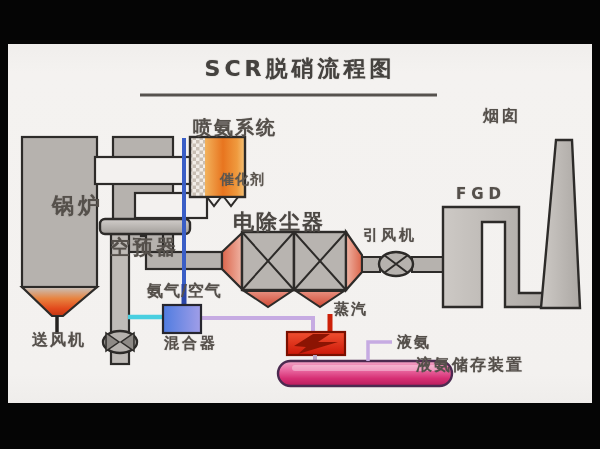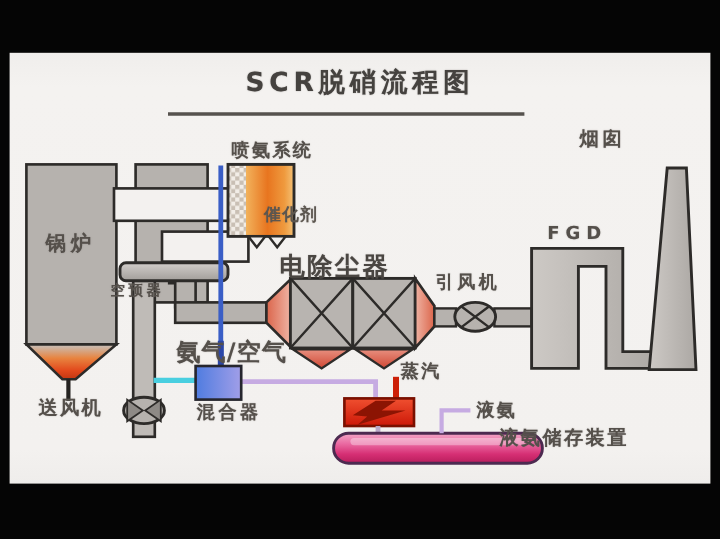--- a/index.html
+++ b/index.html
@@ -139,27 +139,27 @@
     <path d="M313,334 L294,346 L306,347 L298,354 L338,342 L318,342 L330,334 Z" fill="#8c1403"></path>
     <line x1="315" y1="355" x2="315" y2="362" stroke="#b9a8c8" stroke-width="4"></line>
 
     <rect x="278" y="361" width="174" height="25" rx="12.5" fill="url(#tankGrad)" stroke="#4c2a50" stroke-width="2.4"></rect>
     <rect x="292" y="365" width="146" height="6" rx="3" fill="rgba(255,255,255,0.35)"></rect>
     <polyline points="368,361 368,342 392,342" fill="none" stroke="#c6abe2" stroke-width="3.5"></polyline>
   </svg>
 
   <div class="title">SCR脱硝流程图</div>
 
-  <div class="lbl" style="left:38px;top:194px;font-size:17px;letter-spacing:4px">锅炉</div>
-  <div class="lbl" style="left:92px;top:236px;font-size:12px;letter-spacing:3px">空预器</div>
+  <div class="lbl" style="left:52px;top:194px;font-size:22px;letter-spacing:4px">锅炉</div>
+  <div class="lbl" style="left:110px;top:236px;font-size:20px;letter-spacing:3px">空预器</div>
   <div class="lbl" style="left:32px;top:331px;font-size:16px;letter-spacing:2px">送风机</div>
-  <div class="lbl" style="left:193px;top:117px;font-size:15px;letter-spacing:2px">喷氨系统</div>
+  <div class="lbl" style="left:193px;top:117px;font-size:19px;letter-spacing:2px">喷氨系统</div>
   <div class="lbl" style="left:220px;top:172px;font-size:14px;letter-spacing:1px;color:#5c564f">催化剂</div>
   <div class="lbl" style="left:233px;top:211px;font-size:21px;letter-spacing:2px;color:#4a4642">电除尘器</div>
   <div class="lbl" style="left:363px;top:227px;font-size:15px;letter-spacing:3px">引风机</div>
   <div class="lbl" style="left:456px;top:186px;font-size:15px;letter-spacing:5px">FGD</div>
   <div class="lbl" style="left:483px;top:107px;font-size:16px;letter-spacing:3px">烟囱</div>
-  <div class="lbl" style="left:147px;top:282px;font-size:20px;letter-spacing:1px">氨气/空气</div>
+  <div class="lbl" style="left:147px;top:282px;font-size:16px;letter-spacing:1px">氨气/空气</div>
   <div class="lbl" style="left:164px;top:335px;font-size:15px;letter-spacing:3px">混合器</div>
   <div class="lbl" style="left:334px;top:301px;font-size:15px;letter-spacing:2px">蒸汽</div>
   <div class="lbl" style="left:397px;top:334px;font-size:15px;letter-spacing:2px">液氨</div>
   <div class="lbl" style="left:416px;top:356px;font-size:16px;letter-spacing:2px">液氨储存装置</div>
 </div>
 
 </body></html>

